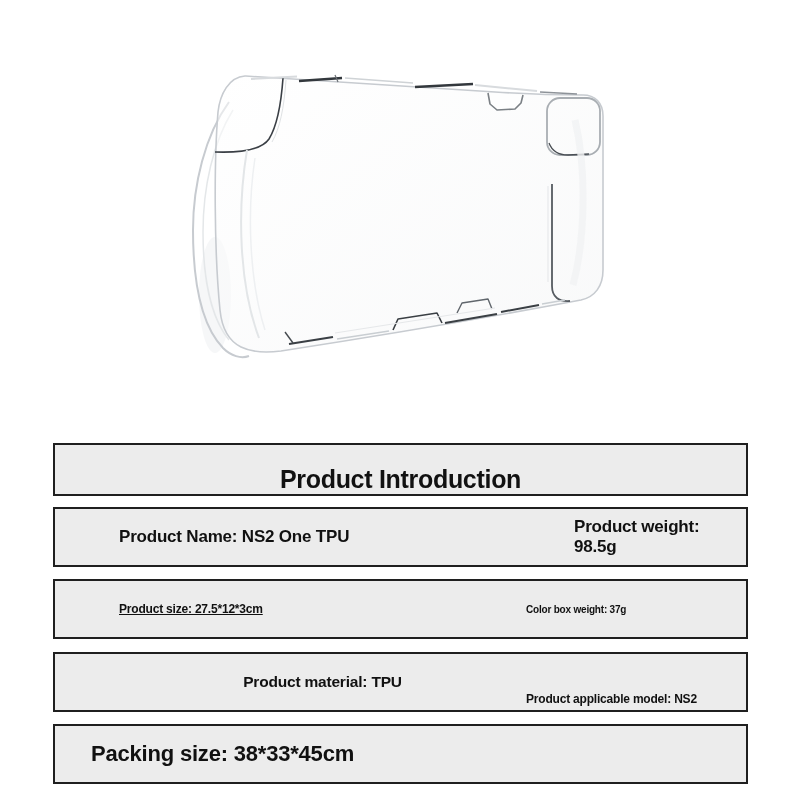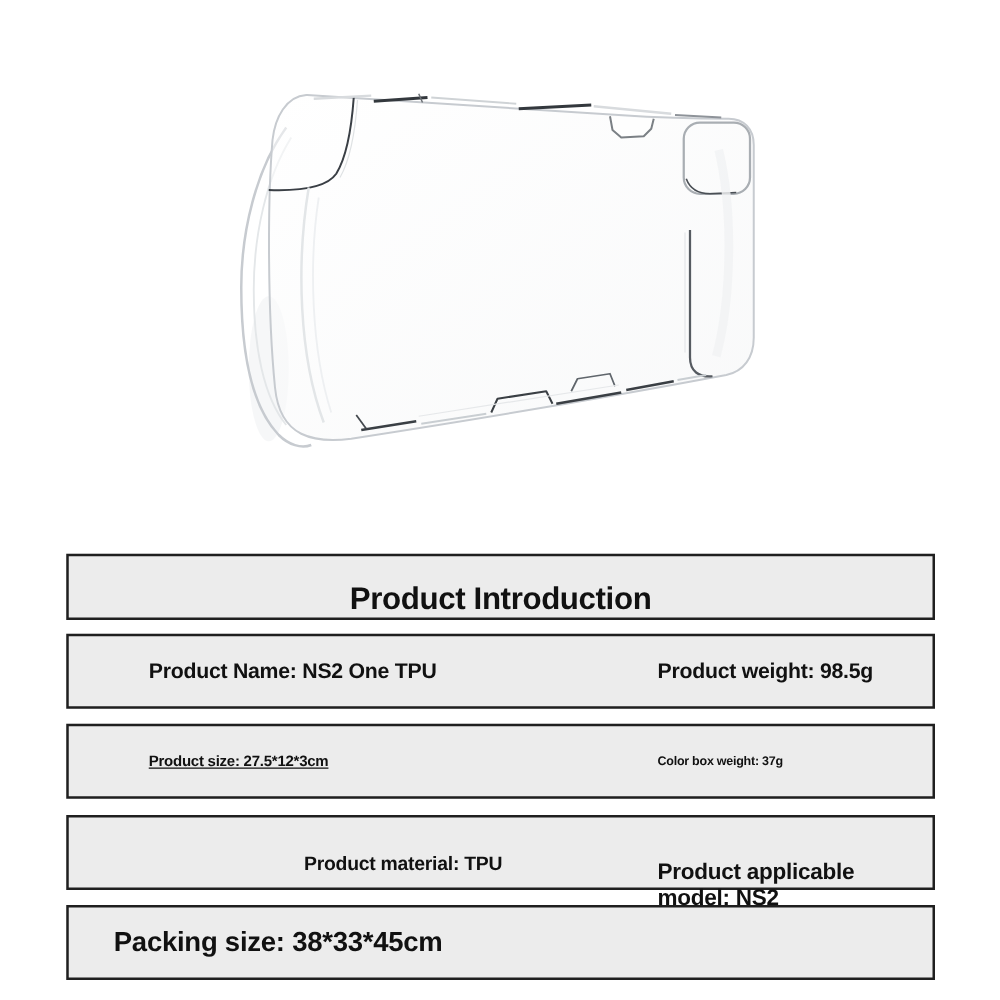--- a/index.html
+++ b/index.html
@@ -46,25 +46,25 @@
     letter-spacing:-0.2px;
     padding-left:36px;
   }
   .r1{margin-top:11px;}
   .r2{margin-top:12px;}
   .r3{margin-top:13px;}
   .r4{margin-top:12px;}
   .cell-left{padding-left:28px;}
   .cell-right{padding-right:8px;}
   .r1 .cell-left{font-size:17px;}
-  .r1 .cell-right{font-size:17px;}
+  .r1 .cell-right{font-size:17px;margin-left:48px;}
   .r2 .cell-left{font-size:12px;text-decoration:underline;}
   .r2 .cell-right{font-size:10px;}
   .r3 .cell-left{font-size:15.5px;text-align:center;}
-  .r3 .cell-right{font-size:18px;margin-top:33px;}
+  .r3 .cell-right{font-size:12px;margin-top:33px;}
   .r4 .cell-left{font-size:15.5px;}
   .r4 .cell-right{font-size:22px;}
 </style>
 </head>
 <body>
 
 <div class="photo-wrap">
   <svg viewBox="0 0 460 340" xmlns="http://www.w3.org/2000/svg">
     <defs>
       <linearGradient id="g1" x1="0" y1="0" x2="1" y2="1">

